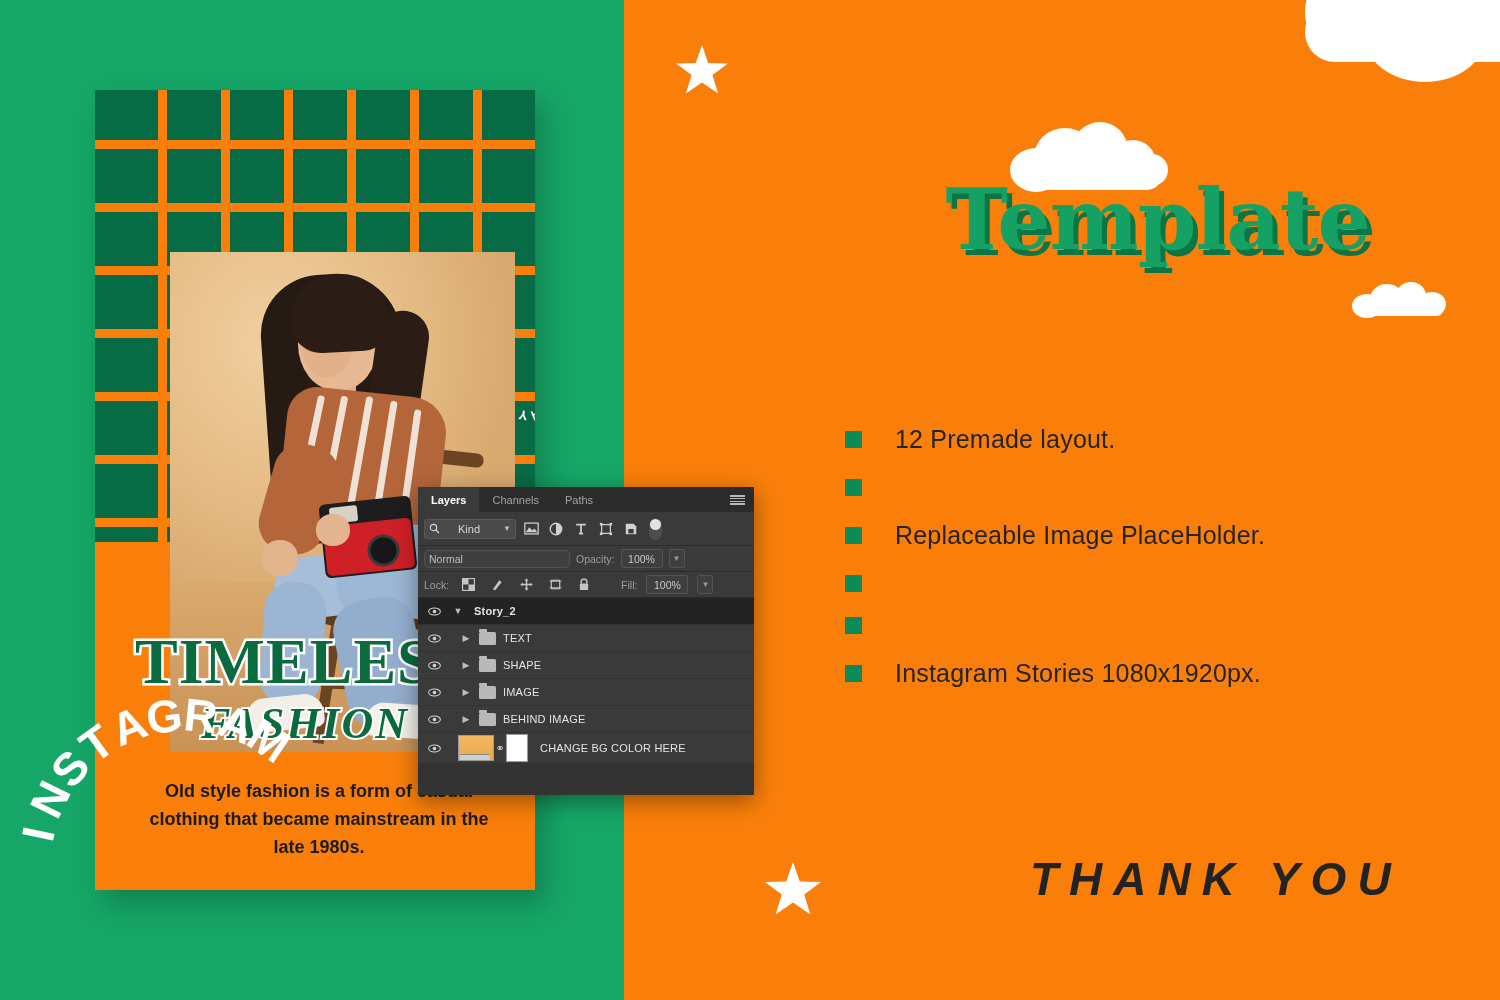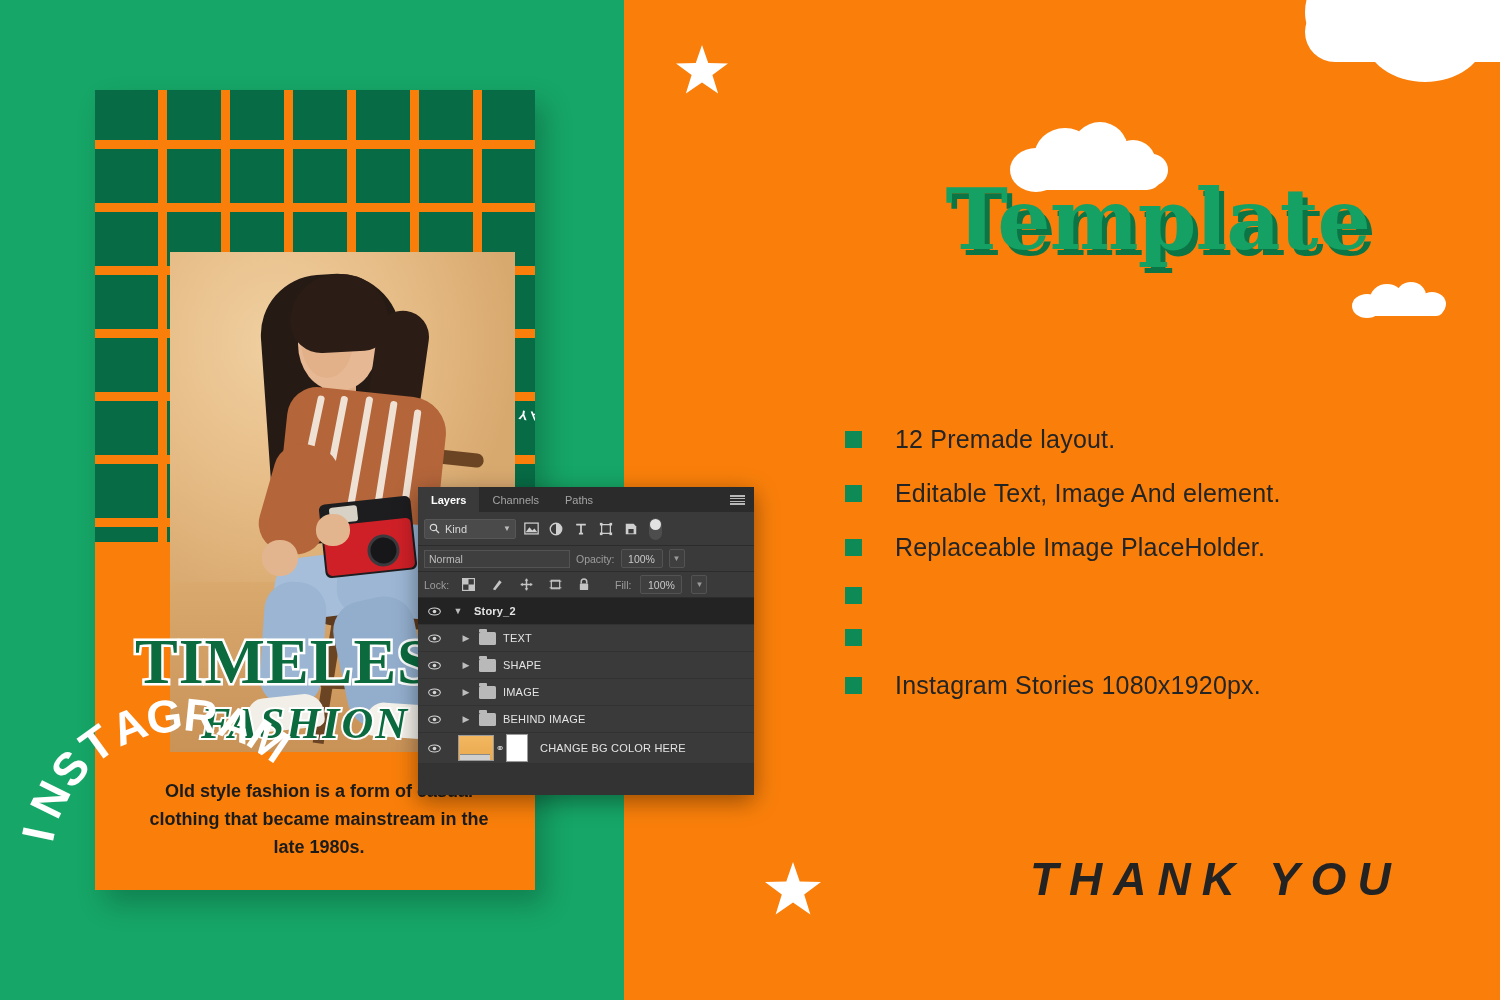--- a/index.html
+++ b/index.html
@@ -177,30 +177,30 @@
     overflow:hidden;
   }
   #ps-tabs{height:25px;background:#2b2b2b;display:flex;align-items:stretch;position:relative;}
   .ps-tab{display:flex;align-items:center;padding:0 13px;font-size:11px;color:#a4a4a4;}
   .ps-tab.active{background:#3a3a3a;color:#ffffff;font-weight:700;}
   #ps-menu-icon{position:absolute;right:9px;top:8px;width:15px;height:10px;display:flex;flex-direction:column;justify-content:space-between;}
   #ps-menu-icon i{display:block;height:1.6px;background:#b8b8b8;}
 
   #ps-filter{height:33px;background:#3a3a3a;display:flex;align-items:center;padding:0 6px;gap:5px;border-bottom:1px solid #2c2c2c;}
   #ps-kind{
-    display:flex;align-items:center;gap:5px;width:92px;height:20px;
+    display:flex;align-items:center;gap:18px;width:92px;height:20px;
     background:#4a4a4a;border:1px solid #565656;border-radius:2px;padding:0 4px;box-sizing:border-box;
   }
   #ps-kind .lbl{font-size:11px;color:#d8d8d8;flex:1;}
   .mini-ico{width:20px;height:20px;display:flex;align-items:center;justify-content:center;color:#cfcfcf;}
   .sw{width:13px;height:22px;background:#4d4d4d;border-radius:7px;position:relative;margin-left:3px;}
   .sw::after{content:"";position:absolute;left:1px;top:1px;width:11px;height:11px;border-radius:50%;background:#e2e2e2;}
 
   #ps-blend{height:25px;background:#3a3a3a;display:flex;align-items:center;padding:0 6px;gap:6px;border-bottom:1px solid #2c2c2c;}
-  .ps-select{height:18px;background:#3f3f3f;border:1px solid #535353;border-radius:0;display:flex;align-items:center;padding:0 4px;box-sizing:border-box;font-size:10.5px;color:#bdbdbd;}
+  .ps-select{height:18px;background:#3f3f3f;border:1px solid #535353;border-radius:5px;display:flex;align-items:center;padding:0 4px;box-sizing:border-box;font-size:10.5px;color:#bdbdbd;}
   .ps-num{width:40px;height:17px;background:#3f3f3f;border:1px solid #535353;border-radius:2px;display:flex;align-items:center;justify-content:center;font-size:10.5px;color:#c9c9c9;}
   .ps-caret{width:14px;height:17px;background:#3f3f3f;border:1px solid #535353;border-radius:2px;display:flex;align-items:center;justify-content:center;font-size:8px;color:#9a9a9a;}
   .lbl-dim{font-size:10.5px;color:#9d9d9d;}
 
   #ps-lock{height:25px;background:#3a3a3a;display:flex;align-items:center;padding:0 6px;gap:9px;border-bottom:1px solid #2c2c2c;}
 
   #ps-layers{background:#3a3a3a;}
   .ps-row{height:26px;display:flex;align-items:center;border-bottom:1px solid #323232;padding-left:6px;}
   .ps-row.sel{background:#232323;}
   .eye{width:20px;display:flex;align-items:center;justify-content:center;color:#d6d6d6;font-size:11px;}
@@ -332,21 +332,20 @@
     <span class="l1">Template</span>
   </div>
 
   <div id="features">
       <div class="feature-row">
         <div class="feature-bullet" style="background: rgb(13, 138, 85);"></div>
         <div class="feature-text">12 Premade layout.</div>
       </div>
       <div class="feature-row">
         <div class="feature-bullet" style="background: rgb(13, 138, 85);"></div>
-        <div class="feature-text">Editable Text, Image And element.</div>
       </div>
       <div class="feature-row">
         <div class="feature-bullet" style="background: rgb(13, 138, 85);"></div>
         <div class="feature-text">Replaceable Image PlaceHolder.</div>
       </div>
       <div class="feature-row">
         <div class="feature-bullet" style="background: rgb(13, 138, 85);"></div>
       </div>
       <div class="feature-row">
         <div class="feature-bullet" style="background: rgb(13, 138, 85);"></div>
@@ -449,21 +448,21 @@
             <rect x="2.5" y="2.5" width="9" height="9" fill="none" stroke="#c4c4c4" stroke-width="1.3"></rect>
             <path d="M0.6 3.5 H13.4 M0.6 10.5 H13.4" stroke="#c4c4c4" stroke-width="1"></path>
           </svg>
       </span>
       <span class="mini-ico">
         <svg width="12" height="13" viewBox="0 0 12 14">
             <path d="M3 6 V4 a3 3 0 0 1 6 0 V6" fill="none" stroke="#c4c4c4" stroke-width="1.6"></path>
             <rect x="1.5" y="6" width="9" height="7" rx="1" fill="#c4c4c4"></rect>
           </svg>
       </span>
-      <span class="lbl-dim" style="margin-left:12px">Fill:</span>
+      <span class="lbl-dim" style="margin-left:18px">Fill:</span>
       <div class="ps-num">100%</div>
       <div class="ps-caret">▼</div>
     </div>
 
     <div id="ps-layers">
         <div class="ps-row sel">
           <div class="eye">
             <svg width="13" height="9" viewBox="0 0 16 10">
               <ellipse cx="8" cy="5" rx="7.2" ry="4.3" fill="none" stroke="#d6d6d6" stroke-width="1.3"></ellipse>
               <circle cx="8" cy="5" r="2.2" fill="#d6d6d6"></circle>

